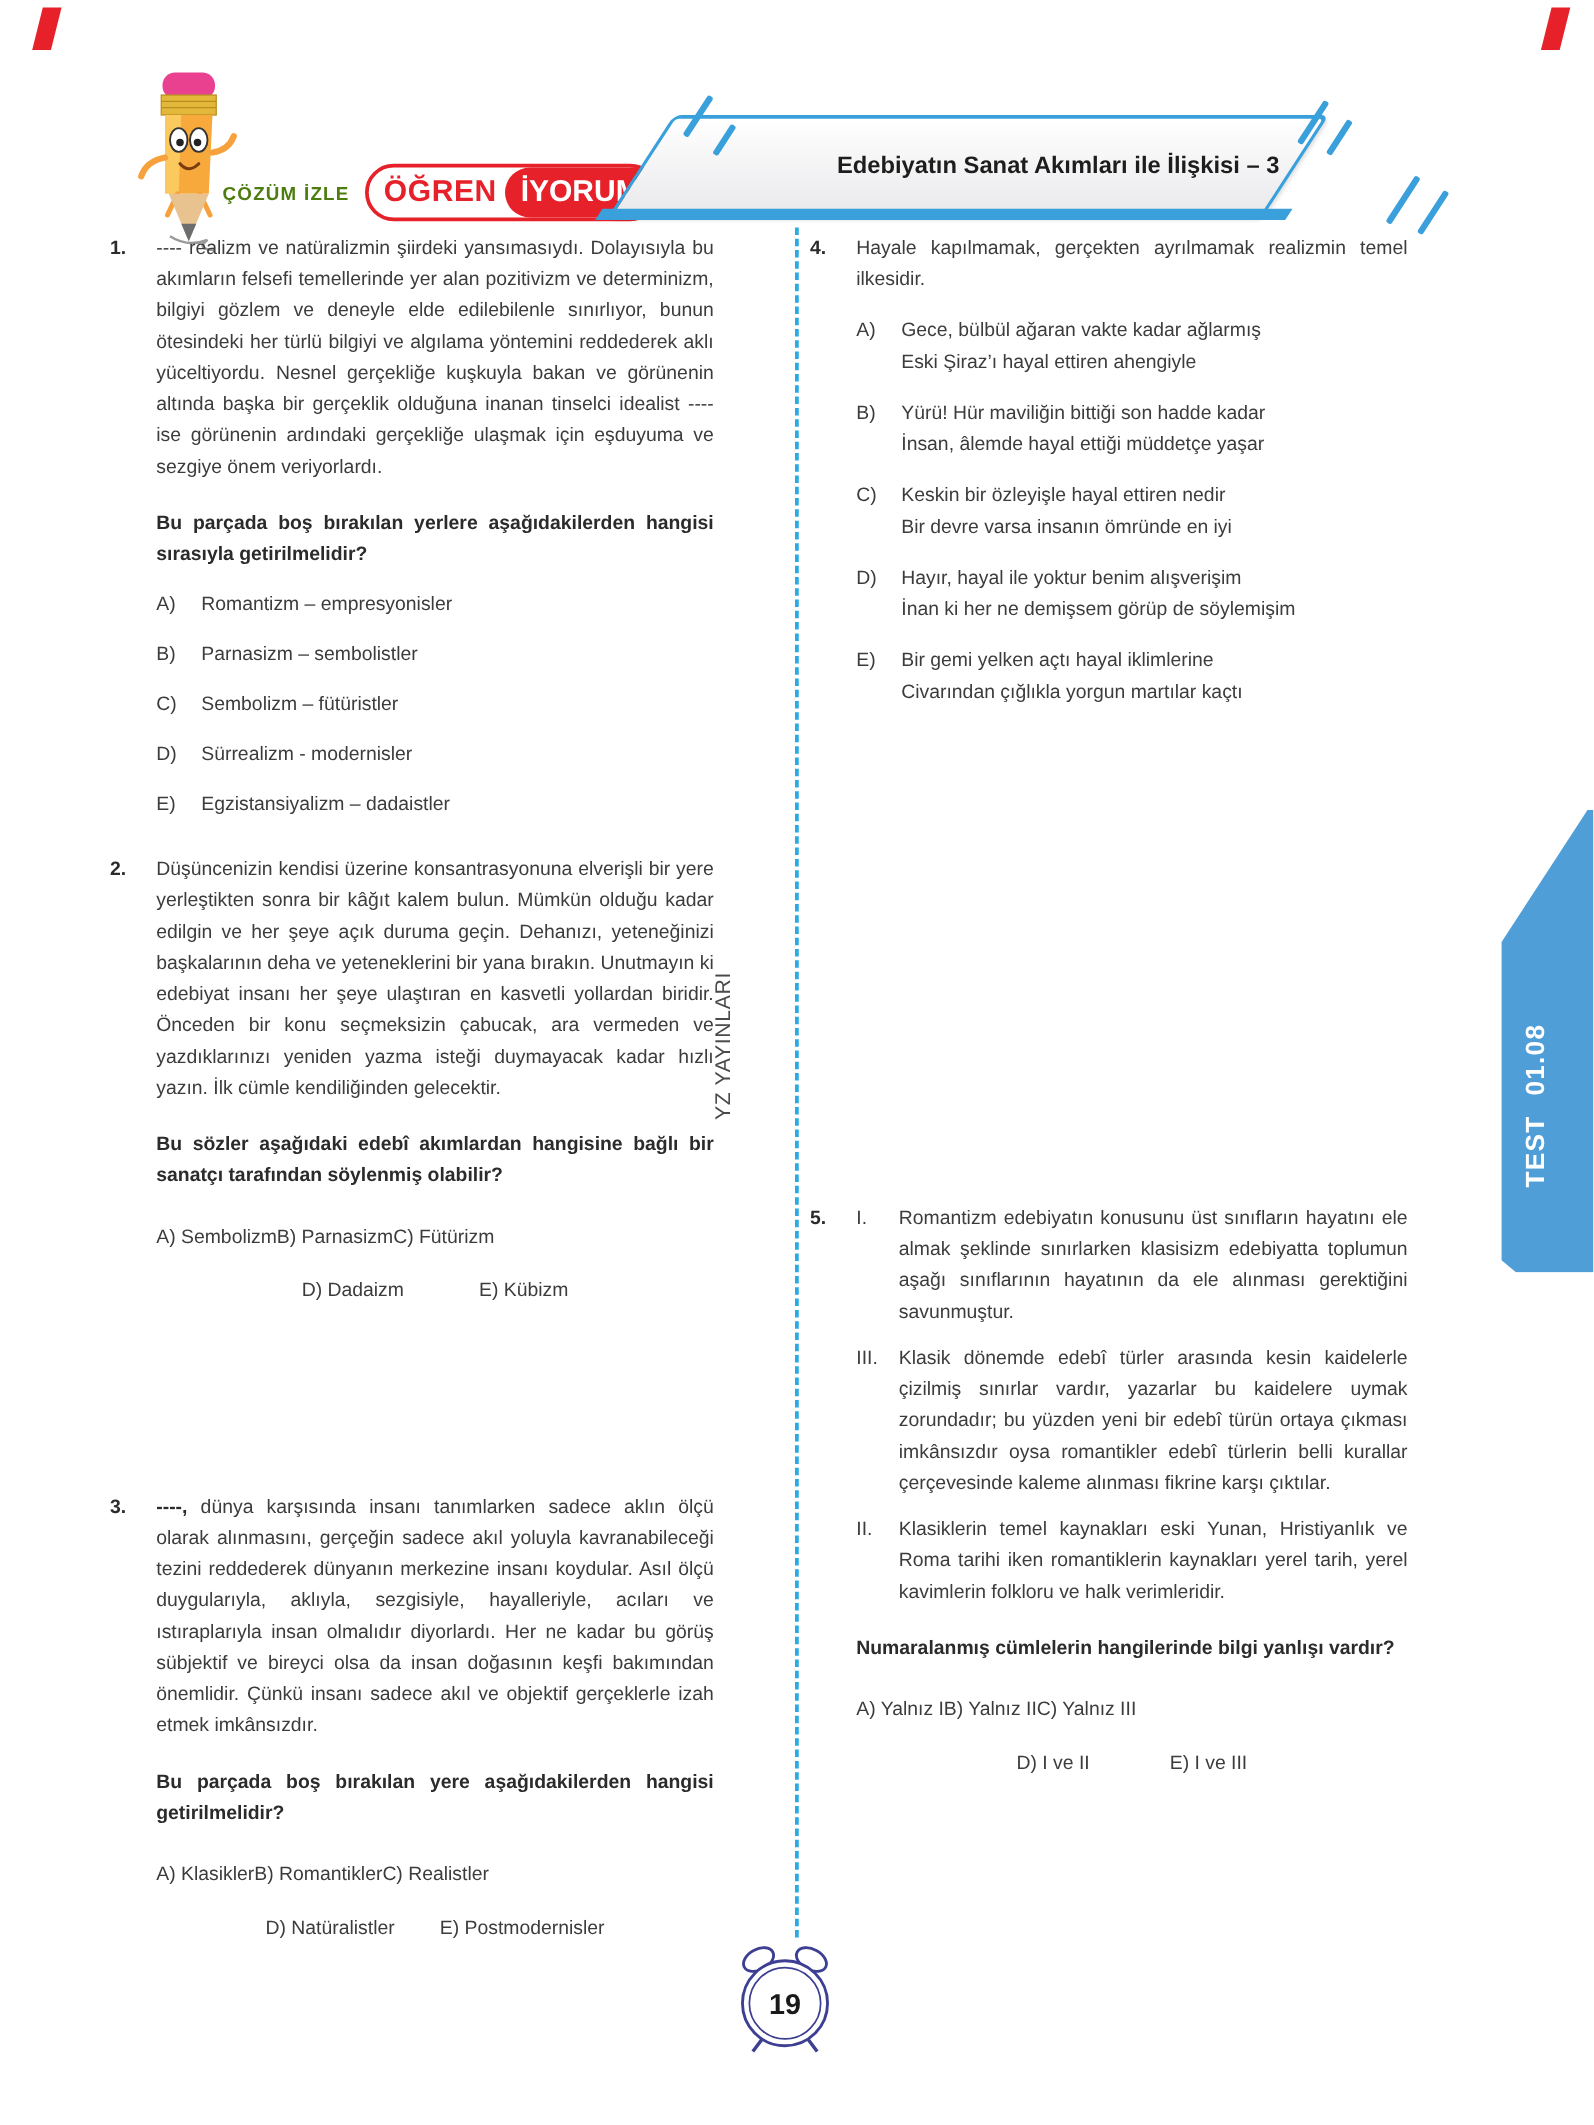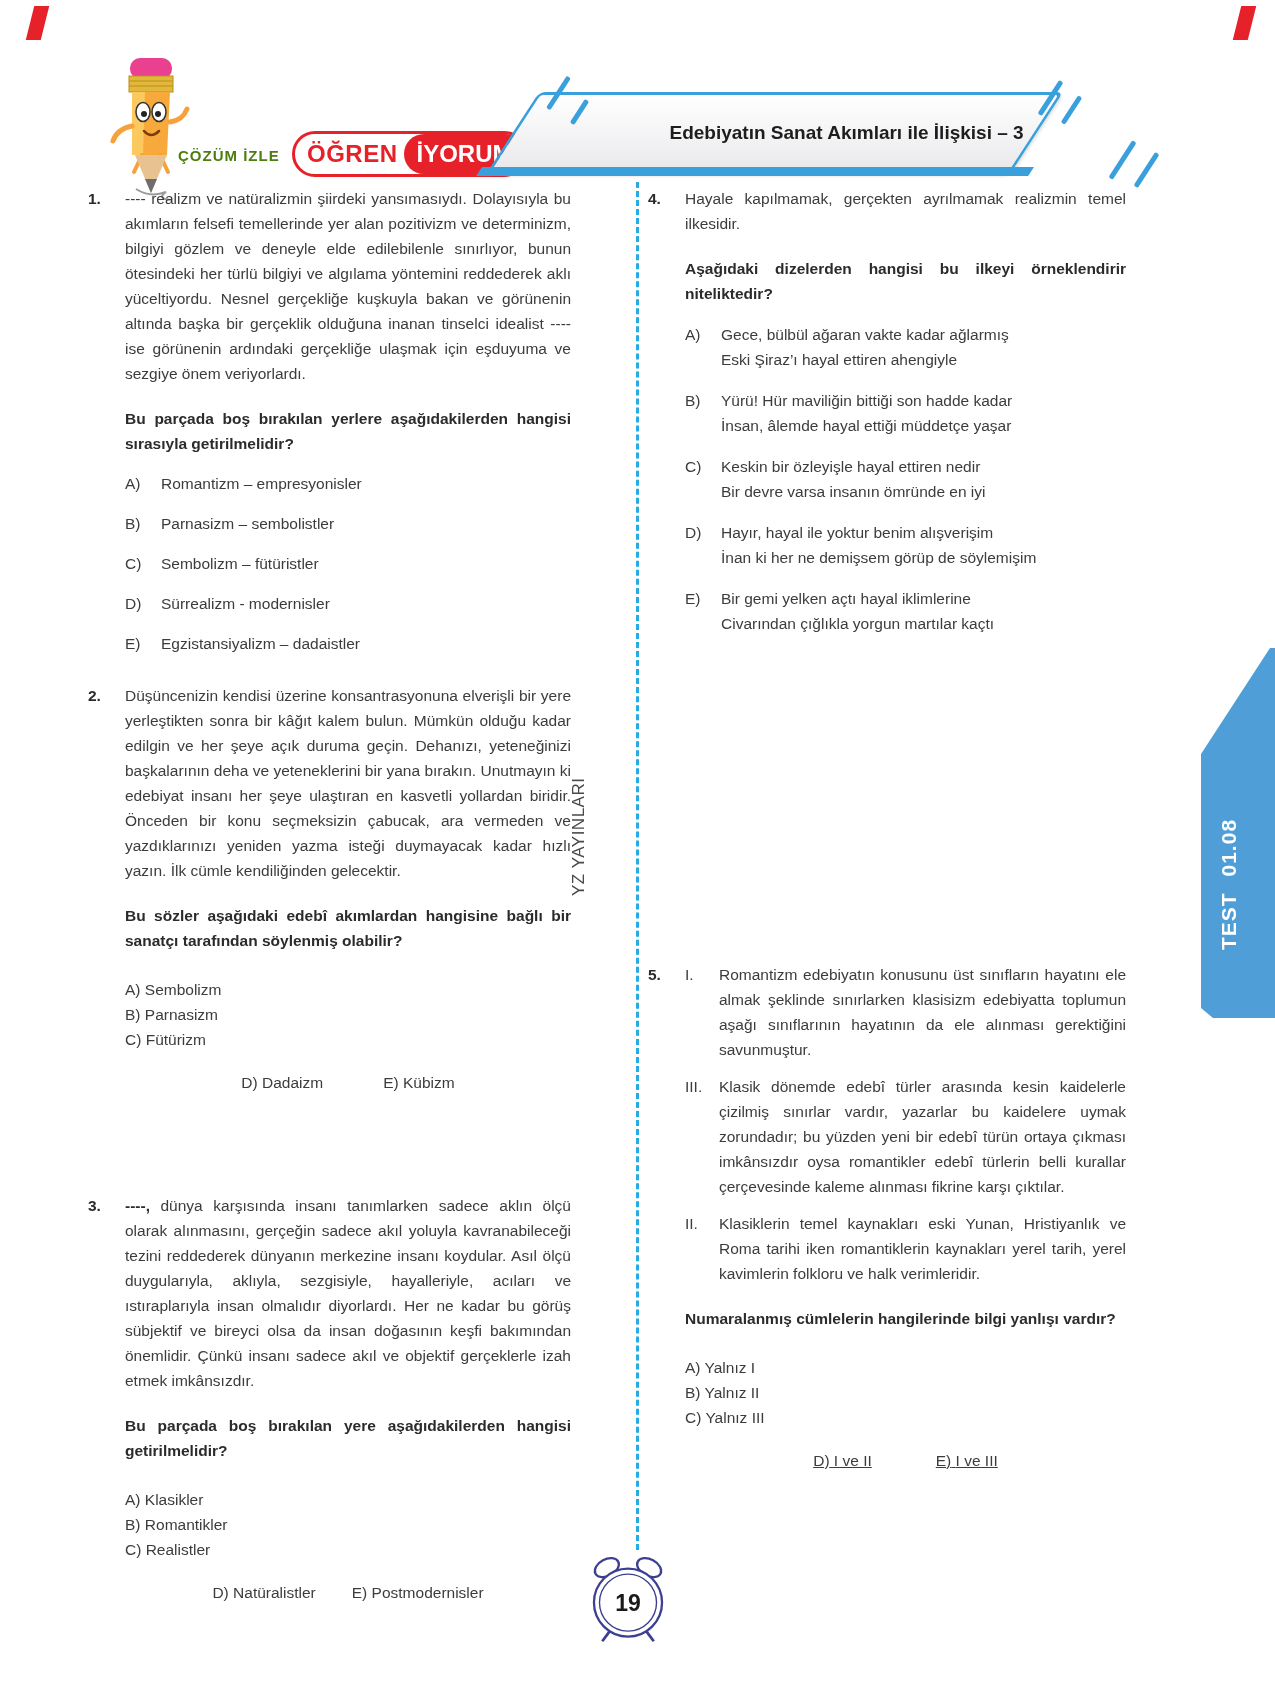--- a/index.html
+++ b/index.html
@@ -43,23 +43,23 @@
   .q-left{left:88px;width:483px;}
   .q-right{left:648px;width:478px;}
   .qnum{flex:none;width:37px;font-weight:bold;color:#2b2b2b;}
   .qcontent{flex:1;min-width:0;}
   .qtext{margin:0;text-align:justify;}
   .qlead{font-weight:bold;color:#2b2b2b;}
   .prompt{margin:20px 0 0 0;font-weight:bold;color:#2b2b2b;text-align:justify;}
   .opt{display:flex;margin-top:15px;}
   .opt-letter{flex:none;width:36px;}
   .opt-text{flex:1;}
-  .opts-row{display:flex;justify-content:space-between;margin-top:24px;white-space:nowrap;flex-direction:column;}
+  .opts-row{display:flex;margin-top:24px;white-space:nowrap;}
   .opts-row2{display:flex;justify-content:center;margin-top:18px;white-space:nowrap;}
-  .gap60{gap:60px;} .gap36{gap:36px;} .gap100{gap:64px;text-decoration:underline;}
+  .gap60{gap:60px;} .gap36{gap:36px;} .gap100{gap:64px;}
   .verse-opt{display:flex;margin-top:16px;}
   .verse-lines{flex:1;}
   .item{display:flex;margin-top:12px;}
   .item:first-child{margin-top:0;}
   .item-num{flex:none;width:30px;text-align:left;}
   .item-text{flex:1;text-align:justify;margin-left:4px;}
 
   
   .clock{position:absolute;left:582px;top:1552px;}
   .clock text{font-family:"Liberation Sans","DejaVu Sans",sans-serif;}
@@ -180,21 +180,20 @@
         <span><span>D)</span> <span>Natüralistler</span></span>
         <span><span>E)</span> <span>Postmodernisler</span></span>
       </div>
     </div>
   </div>
 
   <div class="q q-right" style="top:186px;">
     <div class="qnum">4.</div>
     <div class="qcontent">
       <p class="qtext">Hayale kapılmamak, gerçekten ayrılmamak realizmin temel ilkesidir.</p>
-      <p class="prompt">Aşağıdaki dizelerden hangisi bu ilkeyi örneklendirir niteliktedir?</p>
       <div class="verse-opt">
         <span class="opt-letter">A)</span>
         <span class="verse-lines">
           <span>Gece, bülbül ağaran vakte kadar ağlarmış</span><br>
           <span>Eski Şiraz’ı hayal ettiren ahengiyle</span>
         </span>
       </div>
       <div class="verse-opt">
         <span class="opt-letter">B)</span>
         <span class="verse-lines">

